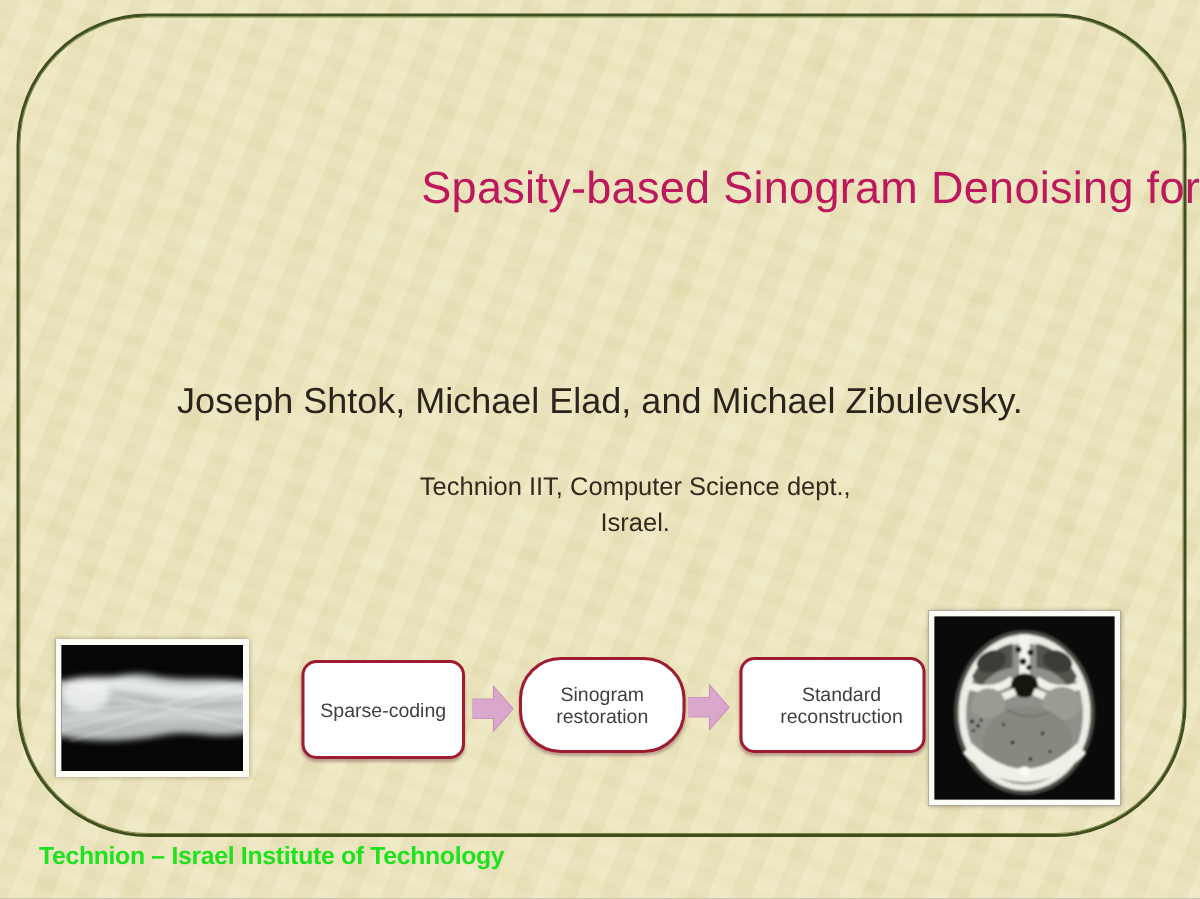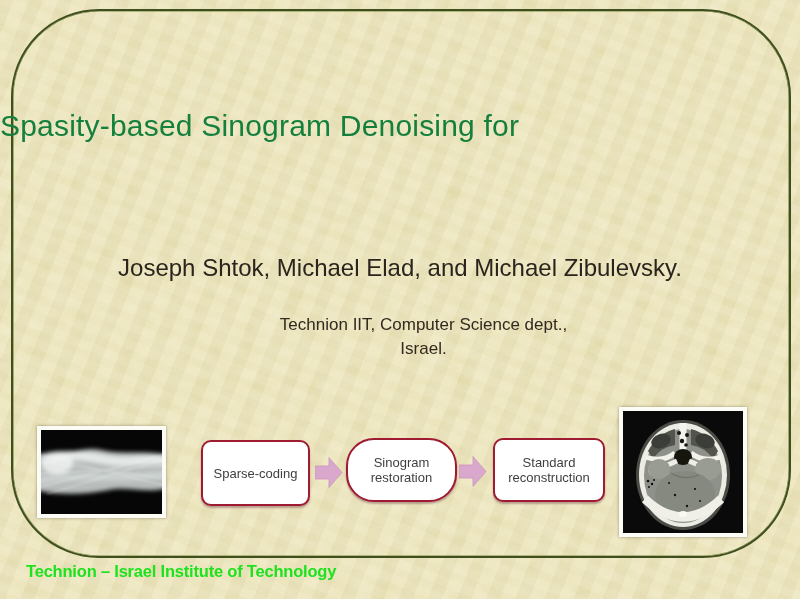--- a/index.html
+++ b/index.html
@@ -16,21 +16,21 @@
       repeating-linear-gradient(22deg, rgba(222,210,160,.10) 0 8px, rgba(252,247,218,.10) 8px 17px);
   }
   .texture{position:absolute;left:0;top:0;pointer-events:none;}
   .frame{
     position:absolute;left:11px;top:9px;width:776px;height:545px;
     border:2.4px solid #3f4f1f;border-radius:88px;
     box-shadow:inset 0 0 0 0.6px #76863a;
   }
   .title{
     position:absolute;left:0;top:103px;width:100%;
-    text-align:left;color:#15803d;
+    text-align:right;color:#be185d;
     font-size:30px;line-height:45px;font-weight:400;letter-spacing:.2px;
   }
   .title span{display:block;}
   .authors{
     position:absolute;left:0;top:256px;width:100%;
     text-align:center;color:#2a241c;font-size:24px;line-height:24px;
   }
   .affiliation{
     position:absolute;left:0;top:313px;width:100%;
     text-align:center;color:#33291f;font-size:17px;line-height:24px;
@@ -47,21 +47,21 @@
     position:absolute;background:#ffffff;
     border:2.6px solid #9e1b32;border-radius:10px;
     box-shadow:0 2px 2px rgba(90,25,45,.35);
     display:flex;align-items:center;justify-content:center;
     text-align:center;color:#3f3f3f;font-size:13px;line-height:15px;
   }
   .pbox span{display:block;}
   .pbox span:empty{display:none;}
   .pbox1{left:201px;top:440px;width:105px;height:62px;}
   .pbox2{left:346px;top:438px;width:107px;height:60px;border-radius:28px;}
-  .pbox3{left:493px;top:438px;width:108px;height:60px;}
+  .pbox3{left:493px;top:438px;width:108px;height:60px;padding-left:12px;}
   .arrow{position:absolute;width:28px;height:33px;}
   .arrow1{left:315px;top:456px;}
   .arrow2{left:459px;top:455px;}
   .footer-left{
     position:absolute;left:26px;top:562px;
     color:#1de21d;font-size:16.5px;font-weight:bold;letter-spacing:-.2px;
   }
   .footer-right{
     position:absolute;right:27px;top:562px;
     color:#1de21d;font-size:16.5px;font-weight:bold;letter-spacing:-.2px;

